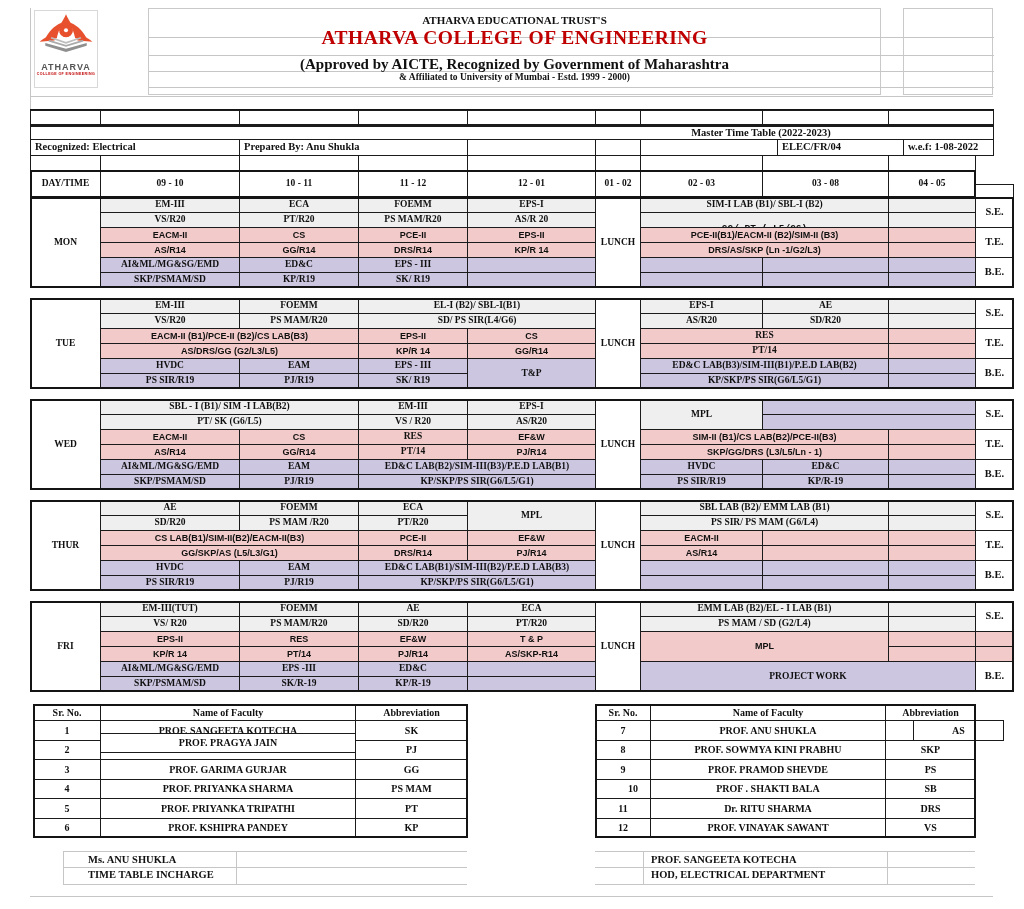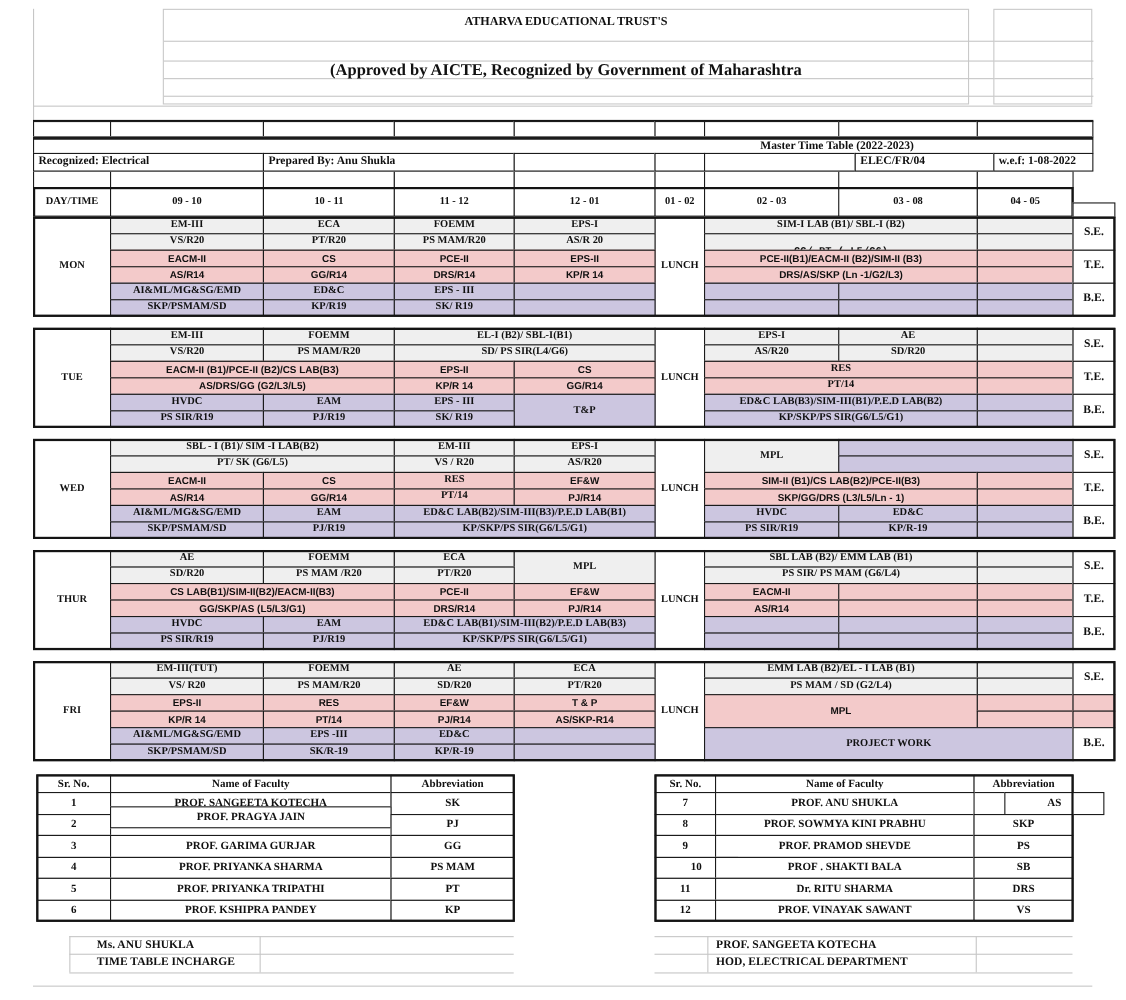--- a/index.html
+++ b/index.html
@@ -25,28 +25,46 @@
   .approved{top:47px;font-size:15px;}
   .affiliated{top:63px;font-size:9.5px;}
   .sig{position:absolute;font-weight:bold;font-size:10.5px;white-space:nowrap;}
   .fcell{font-size:10px;}
 </style>
 </head>
 <body>
 
 <div id="page">
 
+  <div class="abs" style="left:34px;top:10px;width:64px;height:78px;border:1px solid #d8d8d8;background:#fff;text-align:center;">
+    <svg width="58" height="46" viewBox="0 0 100 80" style="margin-top:2px;">
+      <path d="M50 2 C44 16 38 20 38 30 A12 12 0 0 0 62 30 C62 20 56 16 50 2 Z" fill="#e8512e"></path>
+      <circle cx="50" cy="30" r="9" fill="none" stroke="#e8512e" stroke-width="5" stroke-dasharray="4 3"></circle>
+      <circle cx="50" cy="30" r="3.5" fill="#fff"></circle>
+      <path d="M14 44 C24 26 34 20 44 16 C38 28 36 36 34 44 Z" fill="#e8512e"></path>
+      <path d="M86 44 C76 26 66 20 56 16 C62 28 64 36 66 44 Z" fill="#e8512e"></path>
+      <path d="M4 50 C16 40 26 38 34 38 L30 48 Z" fill="#e8512e"></path>
+      <path d="M96 50 C84 40 74 38 66 38 L70 48 Z" fill="#e8512e"></path>
+      <path d="M14 52 L50 62 L86 52 L86 57 L50 68 L14 57 Z" fill="#8f8f8f"></path>
+      <path d="M20 48 L50 57 L80 48" fill="none" stroke="#aaaaaa" stroke-width="3"></path>
+      <path d="M24 43 L50 52 L76 43" fill="none" stroke="#bdbdbd" stroke-width="3"></path>
+    </svg>
+    <div style="font-family:'Liberation Sans',sans-serif;font-weight:bold;font-size:9px;color:#555;letter-spacing:1px;line-height:1;">ATHARVA</div>
+    <div style="font-family:'Liberation Sans',sans-serif;font-weight:bold;font-size:3.6px;color:#c00000;letter-spacing:.4px;line-height:1.6;">COLLEGE OF ENGINEERING</div>
+  </div>
 
   <div class="abs" style="left:148px;top:8px;width:733px;height:87px;border:1px solid #c9c9c9;">
     <div class="faintH" style="left:0;width:755px;top:28px;"></div>
     <div class="faintH" style="left:0;width:755px;top:46px;"></div>
     <div class="faintH" style="left:0;width:755px;top:62px;"></div>
     <div class="faintH" style="left:0;width:755px;top:78px;"></div>
     <div class="hdrline trust">ATHARVA EDUCATIONAL TRUST'S</div>
+    <div class="hdrline college">ATHARVA COLLEGE OF ENGINEERING</div>
     <div class="hdrline approved">(Approved by AICTE, Recognized by Government of Maharashtra</div>
+    <div class="hdrline affiliated">&amp; Affiliated to University of Mumbai - Estd. 1999 - 2000)</div>
   </div>
 
   <div class="abs" style="left:903px;top:8px;width:90px;height:87px;border:1px solid #c9c9c9;">
     <div class="faintH" style="left:0;width:90px;top:28px;"></div>
     <div class="faintH" style="left:0;width:90px;top:46px;"></div>
     <div class="faintH" style="left:0;width:90px;top:62px;"></div>
     <div class="faintH" style="left:0;width:90px;top:78px;"></div>
   </div>
 
   <div class="faintH" style="left:30px;width:963px;top:96px;"></div>

